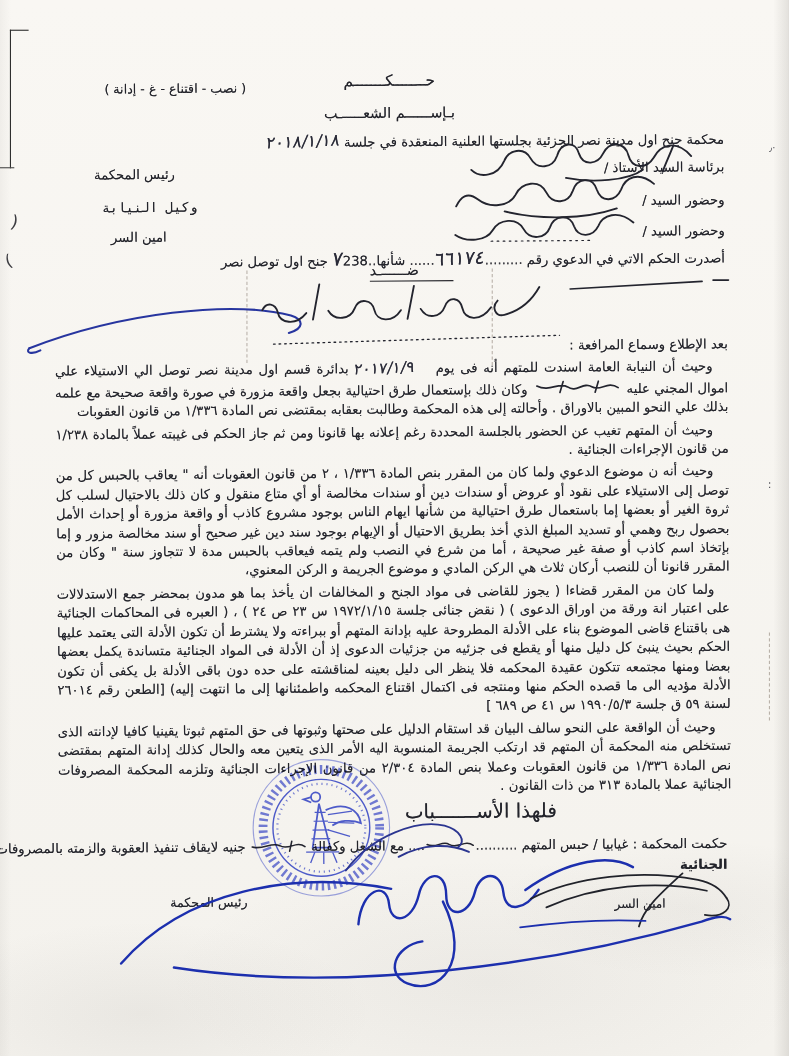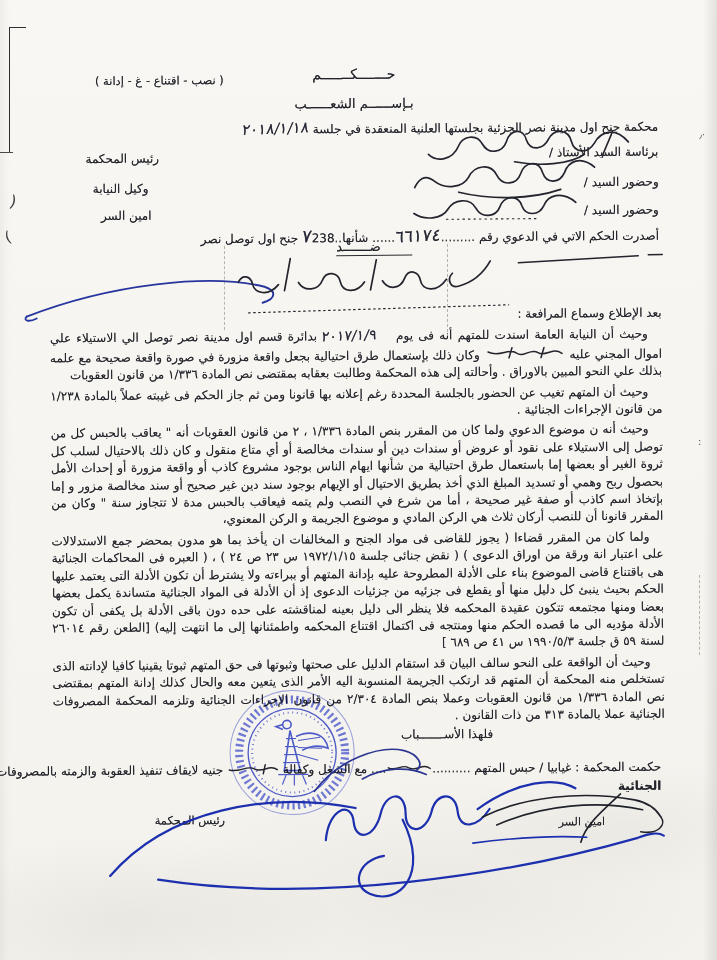--- a/index.html
+++ b/index.html
@@ -54,21 +54,21 @@
 
     <div class="abs txt" style="right:56px;top:119px;font-size:12px;">
       <span>محكمة جنح اول مدينة نصر الجزئية بجلستها العلنية المنعقدة في جلسة</span>
       <span class="hw" style="font-size:15px;">٢٠١٨/١/١٨</span>
     </div>
 
     <div class="abs txt" style="right:56px;top:147px;font-size:12px;margin-left:22px;">برئاسة السيد الأستاذ /</div>
     <div class="abs txt" style="left:88px;top:150px;font-size:12px;">رئيس المحكمة</div>
 
     <div class="abs txt" style="right:56px;top:177px;font-size:12px;">وحضور السيد /</div>
-    <div class="abs txt" style="left:95px;top:180px;font-size:12px;">وكيل النيابة</div>
+    <div class="abs txt" style="left:95px;top:180px;font-size:12px;font-family:Liberation Mono, monospace;">وكيل النيابة</div>
 
     <div class="abs txt" style="right:56px;top:205px;font-size:12px;">وحضور السيد /</div>
     <div class="abs txt" style="left:103px;top:207px;font-size:12px;">امين السر</div>
 
     <svg class="abs sig" style="left:425px;top:124px;" width="215" height="50" viewBox="0 0 215 50">
       <g stroke="#23242e" stroke-width="1.7">
         <path d="M206,20 C192,4 178,10 172,21 C165,32 152,31 149,19 C146,7 132,5 126,17 C121,27 108,29 104,17 C101,5 88,6 84,19 C80,30 66,32 60,21 C54,10 40,13 36,23 C30,37 14,39 6,31"></path>
         <path d="M162,32 C148,42 116,44 92,39"></path>
         <path d="M190,10 C186,20 182,28 180,34"></path>
       </g>
@@ -135,21 +135,21 @@
           <path d="M57,38 l-7,2 7,3"></path>
           <path d="M64,44 L58,84 L74,84 Z"></path>
           <path d="M60,52 h10 M59,60 h13 M58,68 h15 M57,76 h17" stroke-width="1.1"></path>
           <path d="M70,50 C88,42 100,50 102,62 C92,58 82,60 76,64"></path>
           <path d="M72,54 l22,-3 M72,61 l24,1 M72,68 l20,6" stroke-width="1.1"></path>
           <path d="M52,88 h30 M60,88 l-4,10 M68,88 v11 M76,88 l4,10" stroke-width="1.2"></path>
         </g>
       </g>
     </svg>
 
-    <div class="abs txt" style="left:366px;top:728px;font-size:12px;margin-left:33px;">فلهذا الأســـــــباب</div>
+    <div class="abs txt" style="left:366px;top:728px;font-size:18px;">فلهذا الأســـــــباب</div>
     <svg class="abs sig" style="left:302px;top:733px;z-index:4;" width="150" height="70" viewBox="0 0 150 70">
       <g stroke="#2b3590" stroke-width="1.7">
         <path d="M10,58 C34,26 76,12 100,18 C114,22 120,32 112,38"></path>
         <path d="M58,46 C80,34 104,34 122,42"></path>
       </g>
     </svg>
 
     <div class="abs txt" style="right:58px;top:762px;font-size:12px;z-index:2;">
       <span>حكمت المحكمة : غيابيا / حبس المتهم </span><span class="dots">..........</span><svg class="scrib" width="46" height="13" viewBox="0 0 46 13">
           <path d="M44,7 C36,1 30,11 22,6 C16,2 10,10 2,6" fill="none" stroke="#23242e" stroke-width="1.4" stroke-linecap="round"></path>

